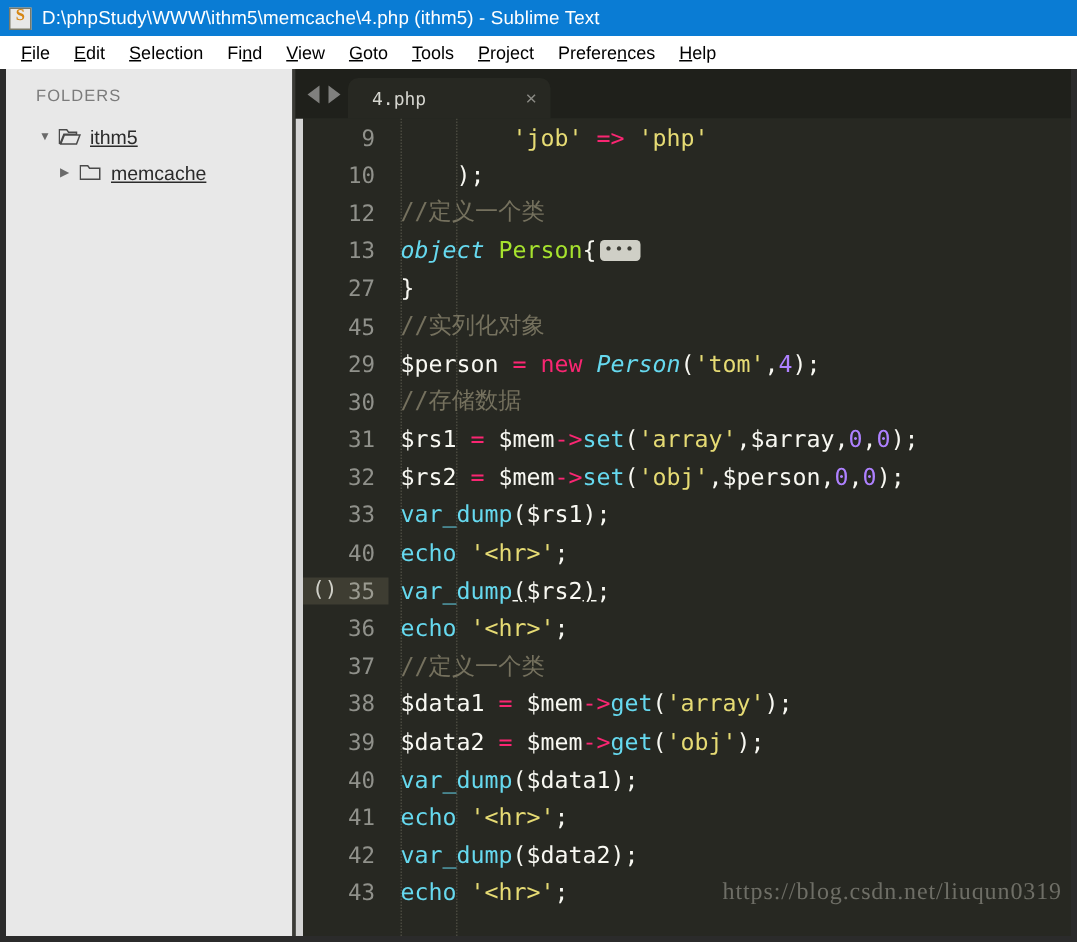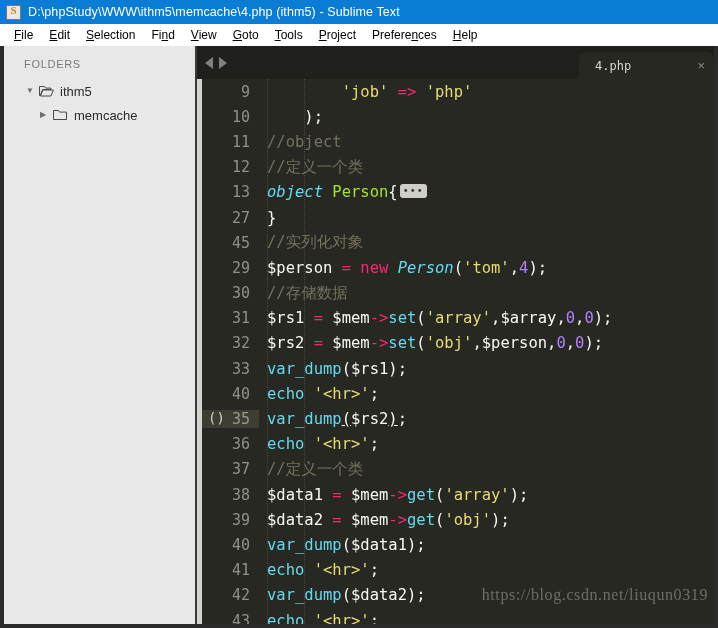--- a/index.html
+++ b/index.html
@@ -131,42 +131,41 @@
     align-items: center;
   }
   .folder-ico {
     width: 15px;
     height: 12px;
     flex: 0 0 15px;
     margin: 0 6px 0 1px;
     position: relative;
   }
   .folder-ico svg { display: block; }
-  .tree-label { white-space: nowrap; }
+  .tree-label { white-space: nowrap; text-decoration: underline; }
 
   
   .editor-pane {
     flex: 1 1 auto;
     display: flex;
     flex-direction: column;
     background: #272822;
     min-width: 0;
     position: relative;
     border-left: 2px solid #3a3a36;
   }
 
   
   .tabbar {
     height: 33px;
     flex: 0 0 33px;
     background: #1f201b;
     display: flex;
     align-items: flex-end;
     position: relative;
-    justify-content: space-between;
   }
   .navarrows {
     display: flex;
     align-items: center;
     height: 33px;
     padding: 0 5px 0 8px;
     gap: 6px;
   }
   .navarrow {
     width: 0; height: 0;
@@ -375,21 +374,20 @@
         </div>
       </div>
 
       <div class="code-area">
         <div class="left-rail"></div>
         <div class="code-scroll" id="codelines">
             <div class="indent-guide" style="left: 65px;"></div>
             <div class="indent-guide" style="left: 102px;"></div>
             <div class="code-line"><div class="gutter"><span>9</span></div><div class="code-text"><span class="t-pun">        </span><span class="t-str">'job'</span><span class="t-pun"> </span><span class="t-op">=&gt;</span><span class="t-pun"> </span><span class="t-str">'php'</span></div></div>
             <div class="code-line"><div class="gutter"><span>10</span></div><div class="code-text"><span class="t-pun">    );</span></div></div>
-            <div class="code-line"><div class="gutter"><span>11</span></div><div class="code-text"><span class="t-com">//object</span></div></div>
             <div class="code-line"><div class="gutter"><span>12</span></div><div class="code-text"><span class="t-com">//定义一个类</span></div></div>
             <div class="code-line"><div class="gutter"><span>13</span></div><div class="code-text"><span class="t-cls">object</span><span class="t-pun"> </span><span class="t-def">Person</span><span class="t-pun">{</span><span class="fold-marker">•••</span></div></div>
             <div class="code-line"><div class="gutter"><span>27</span></div><div class="code-text"><span class="t-pun">}</span></div></div>
             <div class="code-line"><div class="gutter"><span>45</span></div><div class="code-text"><span class="t-com">//实列化对象</span></div></div>
             <div class="code-line"><div class="gutter"><span>29</span></div><div class="code-text"><span class="t-var">$person</span><span class="t-pun"> </span><span class="t-op">=</span><span class="t-pun"> </span><span class="t-kw">new</span><span class="t-pun"> </span><span class="t-cls">Person</span><span class="t-pun">(</span><span class="t-str">'tom'</span><span class="t-pun">,</span><span class="t-num">4</span><span class="t-pun">);</span></div></div>
             <div class="code-line"><div class="gutter"><span>30</span></div><div class="code-text"><span class="t-com">//存储数据</span></div></div>
             <div class="code-line"><div class="gutter"><span>31</span></div><div class="code-text"><span class="t-var">$rs1</span><span class="t-pun"> </span><span class="t-op">=</span><span class="t-pun"> </span><span class="t-var">$mem</span><span class="t-op">-&gt;</span><span class="t-fn">set</span><span class="t-pun">(</span><span class="t-str">'array'</span><span class="t-pun">,</span><span class="t-var">$array</span><span class="t-pun">,</span><span class="t-num">0</span><span class="t-pun">,</span><span class="t-num">0</span><span class="t-pun">);</span></div></div>
             <div class="code-line"><div class="gutter"><span>32</span></div><div class="code-text"><span class="t-var">$rs2</span><span class="t-pun"> </span><span class="t-op">=</span><span class="t-pun"> </span><span class="t-var">$mem</span><span class="t-op">-&gt;</span><span class="t-fn">set</span><span class="t-pun">(</span><span class="t-str">'obj'</span><span class="t-pun">,</span><span class="t-var">$person</span><span class="t-pun">,</span><span class="t-num">0</span><span class="t-pun">,</span><span class="t-num">0</span><span class="t-pun">);</span></div></div>
             <div class="code-line"><div class="gutter"><span>33</span></div><div class="code-text"><span class="t-fn">var_dump</span><span class="t-pun">(</span><span class="t-var">$rs1</span><span class="t-pun">);</span></div></div>
             <div class="code-line"><div class="gutter"><span>40</span></div><div class="code-text"><span class="t-fn">echo</span><span class="t-pun"> </span><span class="t-str">'&lt;hr&gt;'</span><span class="t-pun">;</span></div></div>

